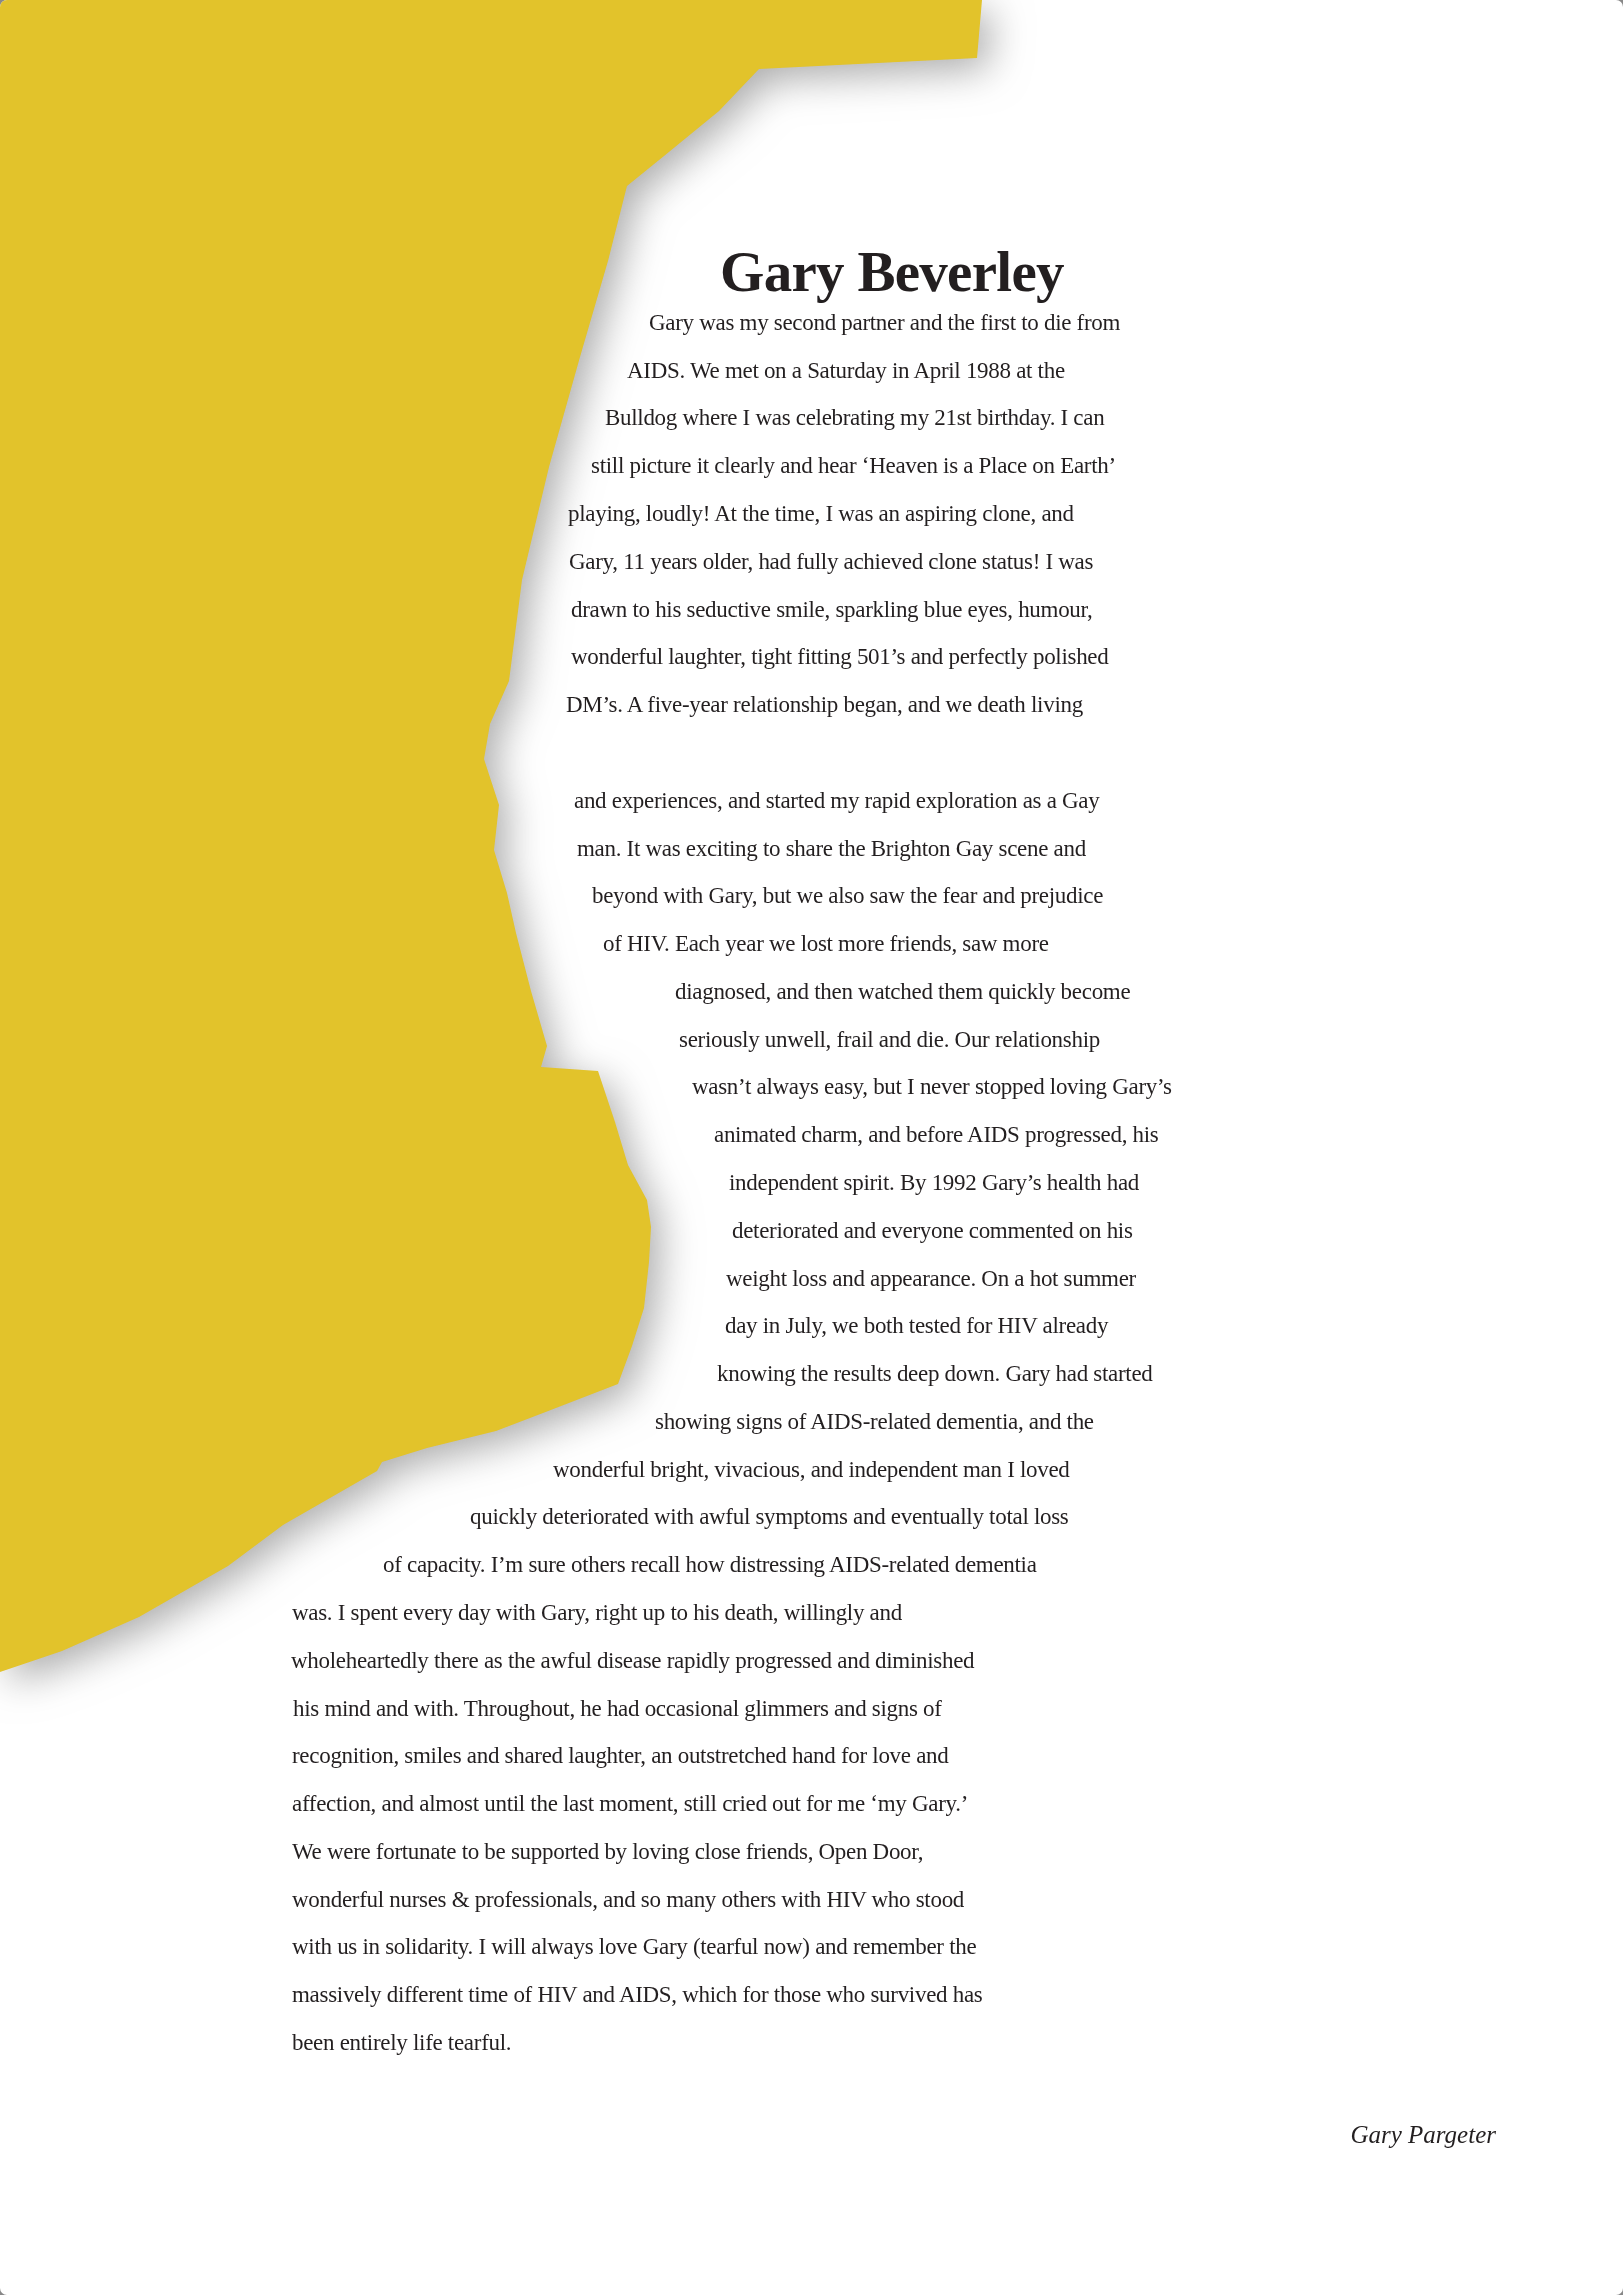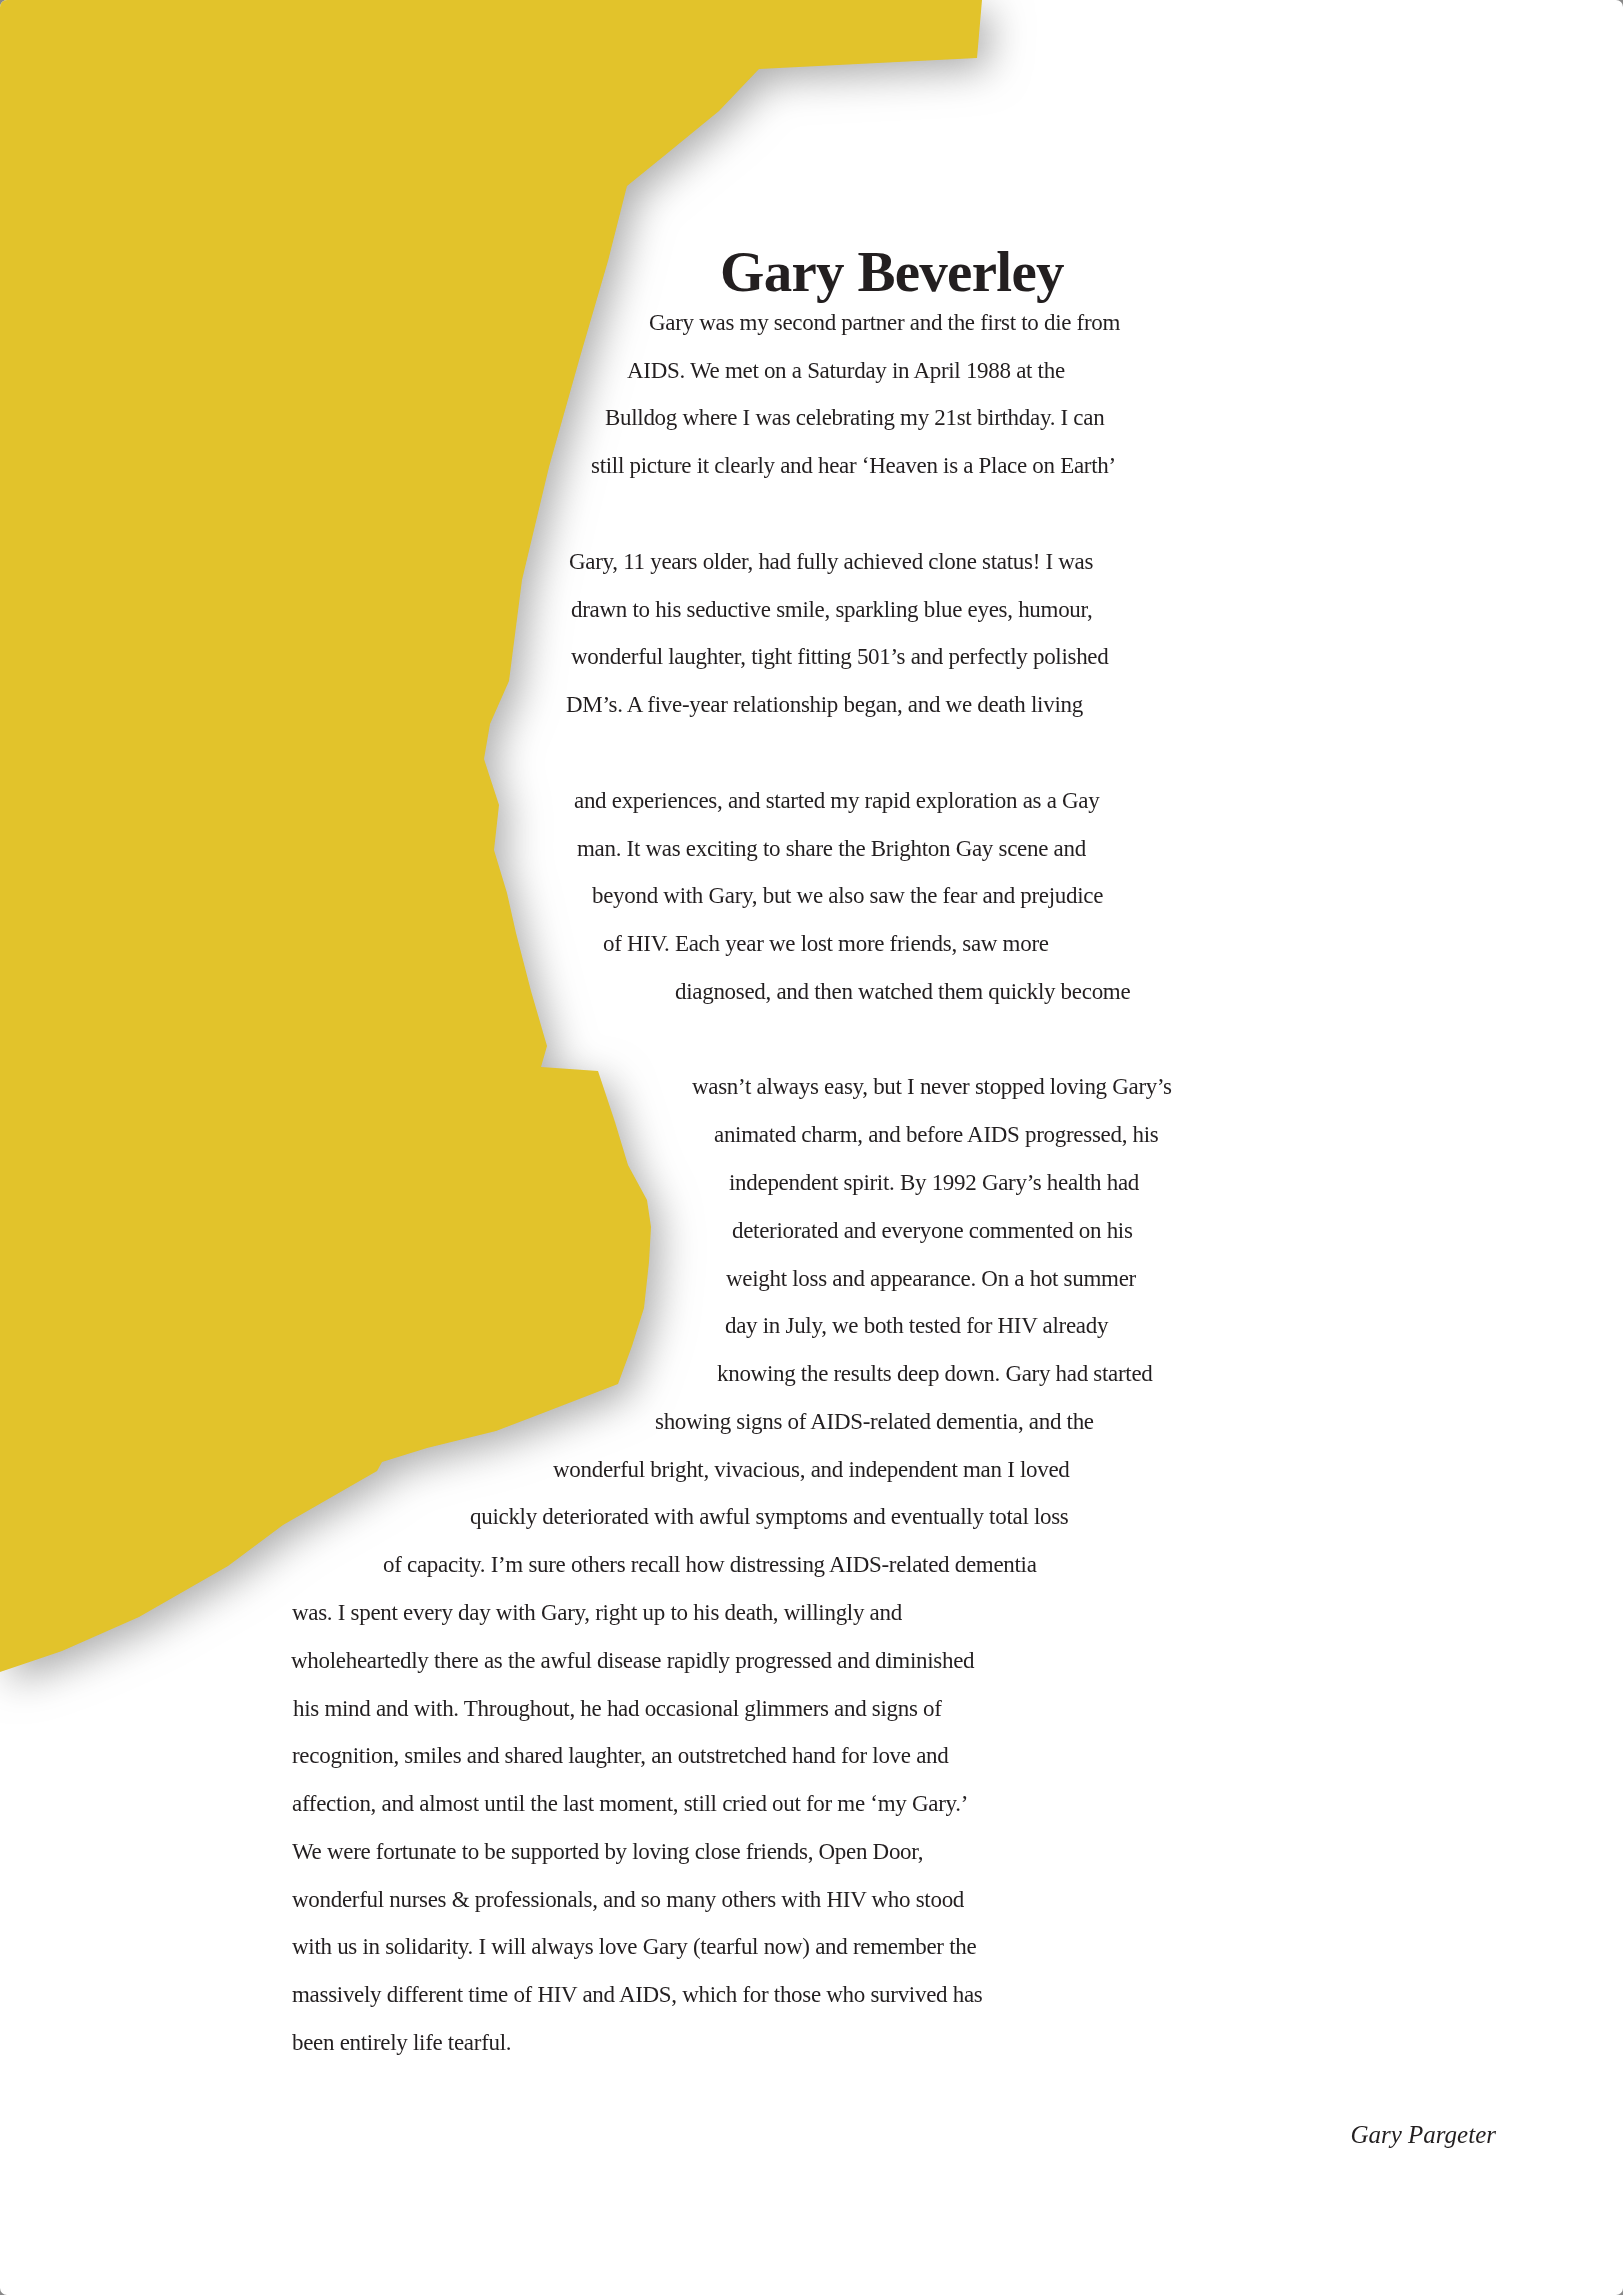--- a/index.html
+++ b/index.html
@@ -65,29 +65,31 @@
   <div class="shape-shadow">
     <div class="shape"></div>
   </div>
 
   <h1 class="page-title">Gary Beverley</h1>
 
   <div class="bodyline" style="left:649px;top:311px">Gary was my second partner and the first to die from</div>
   <div class="bodyline" style="left:627px;top:359px">AIDS. We met on a Saturday in April 1988 at the</div>
   <div class="bodyline" style="left:605px;top:406px">Bulldog where I was celebrating my 21st birthday. I can</div>
   <div class="bodyline" style="left:591px;top:454px">still picture it clearly and hear ‘Heaven is a Place on Earth’</div>
+  <div class="bodyline" style="left:568px;top:502px">playing, loudly! At the time, I was an aspiring clone, and</div>
   <div class="bodyline" style="left:569px;top:550px">Gary, 11 years older, had fully achieved clone status! I was</div>
   <div class="bodyline" style="left:571px;top:598px">drawn to his seductive smile, sparkling blue eyes, humour,</div>
   <div class="bodyline" style="left:571px;top:645px">wonderful laughter, tight fitting 501’s and perfectly polished</div>
   <div class="bodyline" style="left:566px;top:693px">DM’s. A five-year relationship began, and we death living</div>
   <div class="bodyline" style="left:574px;top:789px">and experiences, and started my rapid exploration as a Gay</div>
   <div class="bodyline" style="left:577px;top:837px">man. It was exciting to share the Brighton Gay scene and</div>
   <div class="bodyline" style="left:592px;top:884px">beyond with Gary, but we also saw the fear and prejudice</div>
   <div class="bodyline" style="left:603px;top:932px">of HIV. Each year we lost more friends, saw more</div>
   <div class="bodyline" style="left:675px;top:980px">diagnosed, and then watched them quickly become</div>
+  <div class="bodyline" style="left:679px;top:1028px">seriously unwell, frail and die. Our relationship</div>
   <div class="bodyline" style="left:692px;top:1075px">wasn’t always easy, but I never stopped loving Gary’s</div>
   <div class="bodyline" style="left:714px;top:1123px">animated charm, and before AIDS progressed, his</div>
   <div class="bodyline" style="left:729px;top:1171px">independent spirit. By 1992 Gary’s health had</div>
   <div class="bodyline" style="left:732px;top:1219px">deteriorated and everyone commented on his</div>
   <div class="bodyline" style="left:726px;top:1267px">weight loss and appearance. On a hot summer</div>
   <div class="bodyline" style="left:725px;top:1314px">day in July, we both tested for HIV already</div>
   <div class="bodyline" style="left:717px;top:1362px">knowing the results deep down. Gary had started</div>
   <div class="bodyline" style="left:655px;top:1410px">showing signs of AIDS-related dementia, and the</div>
   <div class="bodyline" style="left:553px;top:1458px">wonderful bright, vivacious, and independent man I loved</div>
   <div class="bodyline" style="left:470px;top:1505px">quickly deteriorated with awful symptoms and eventually total loss</div>

